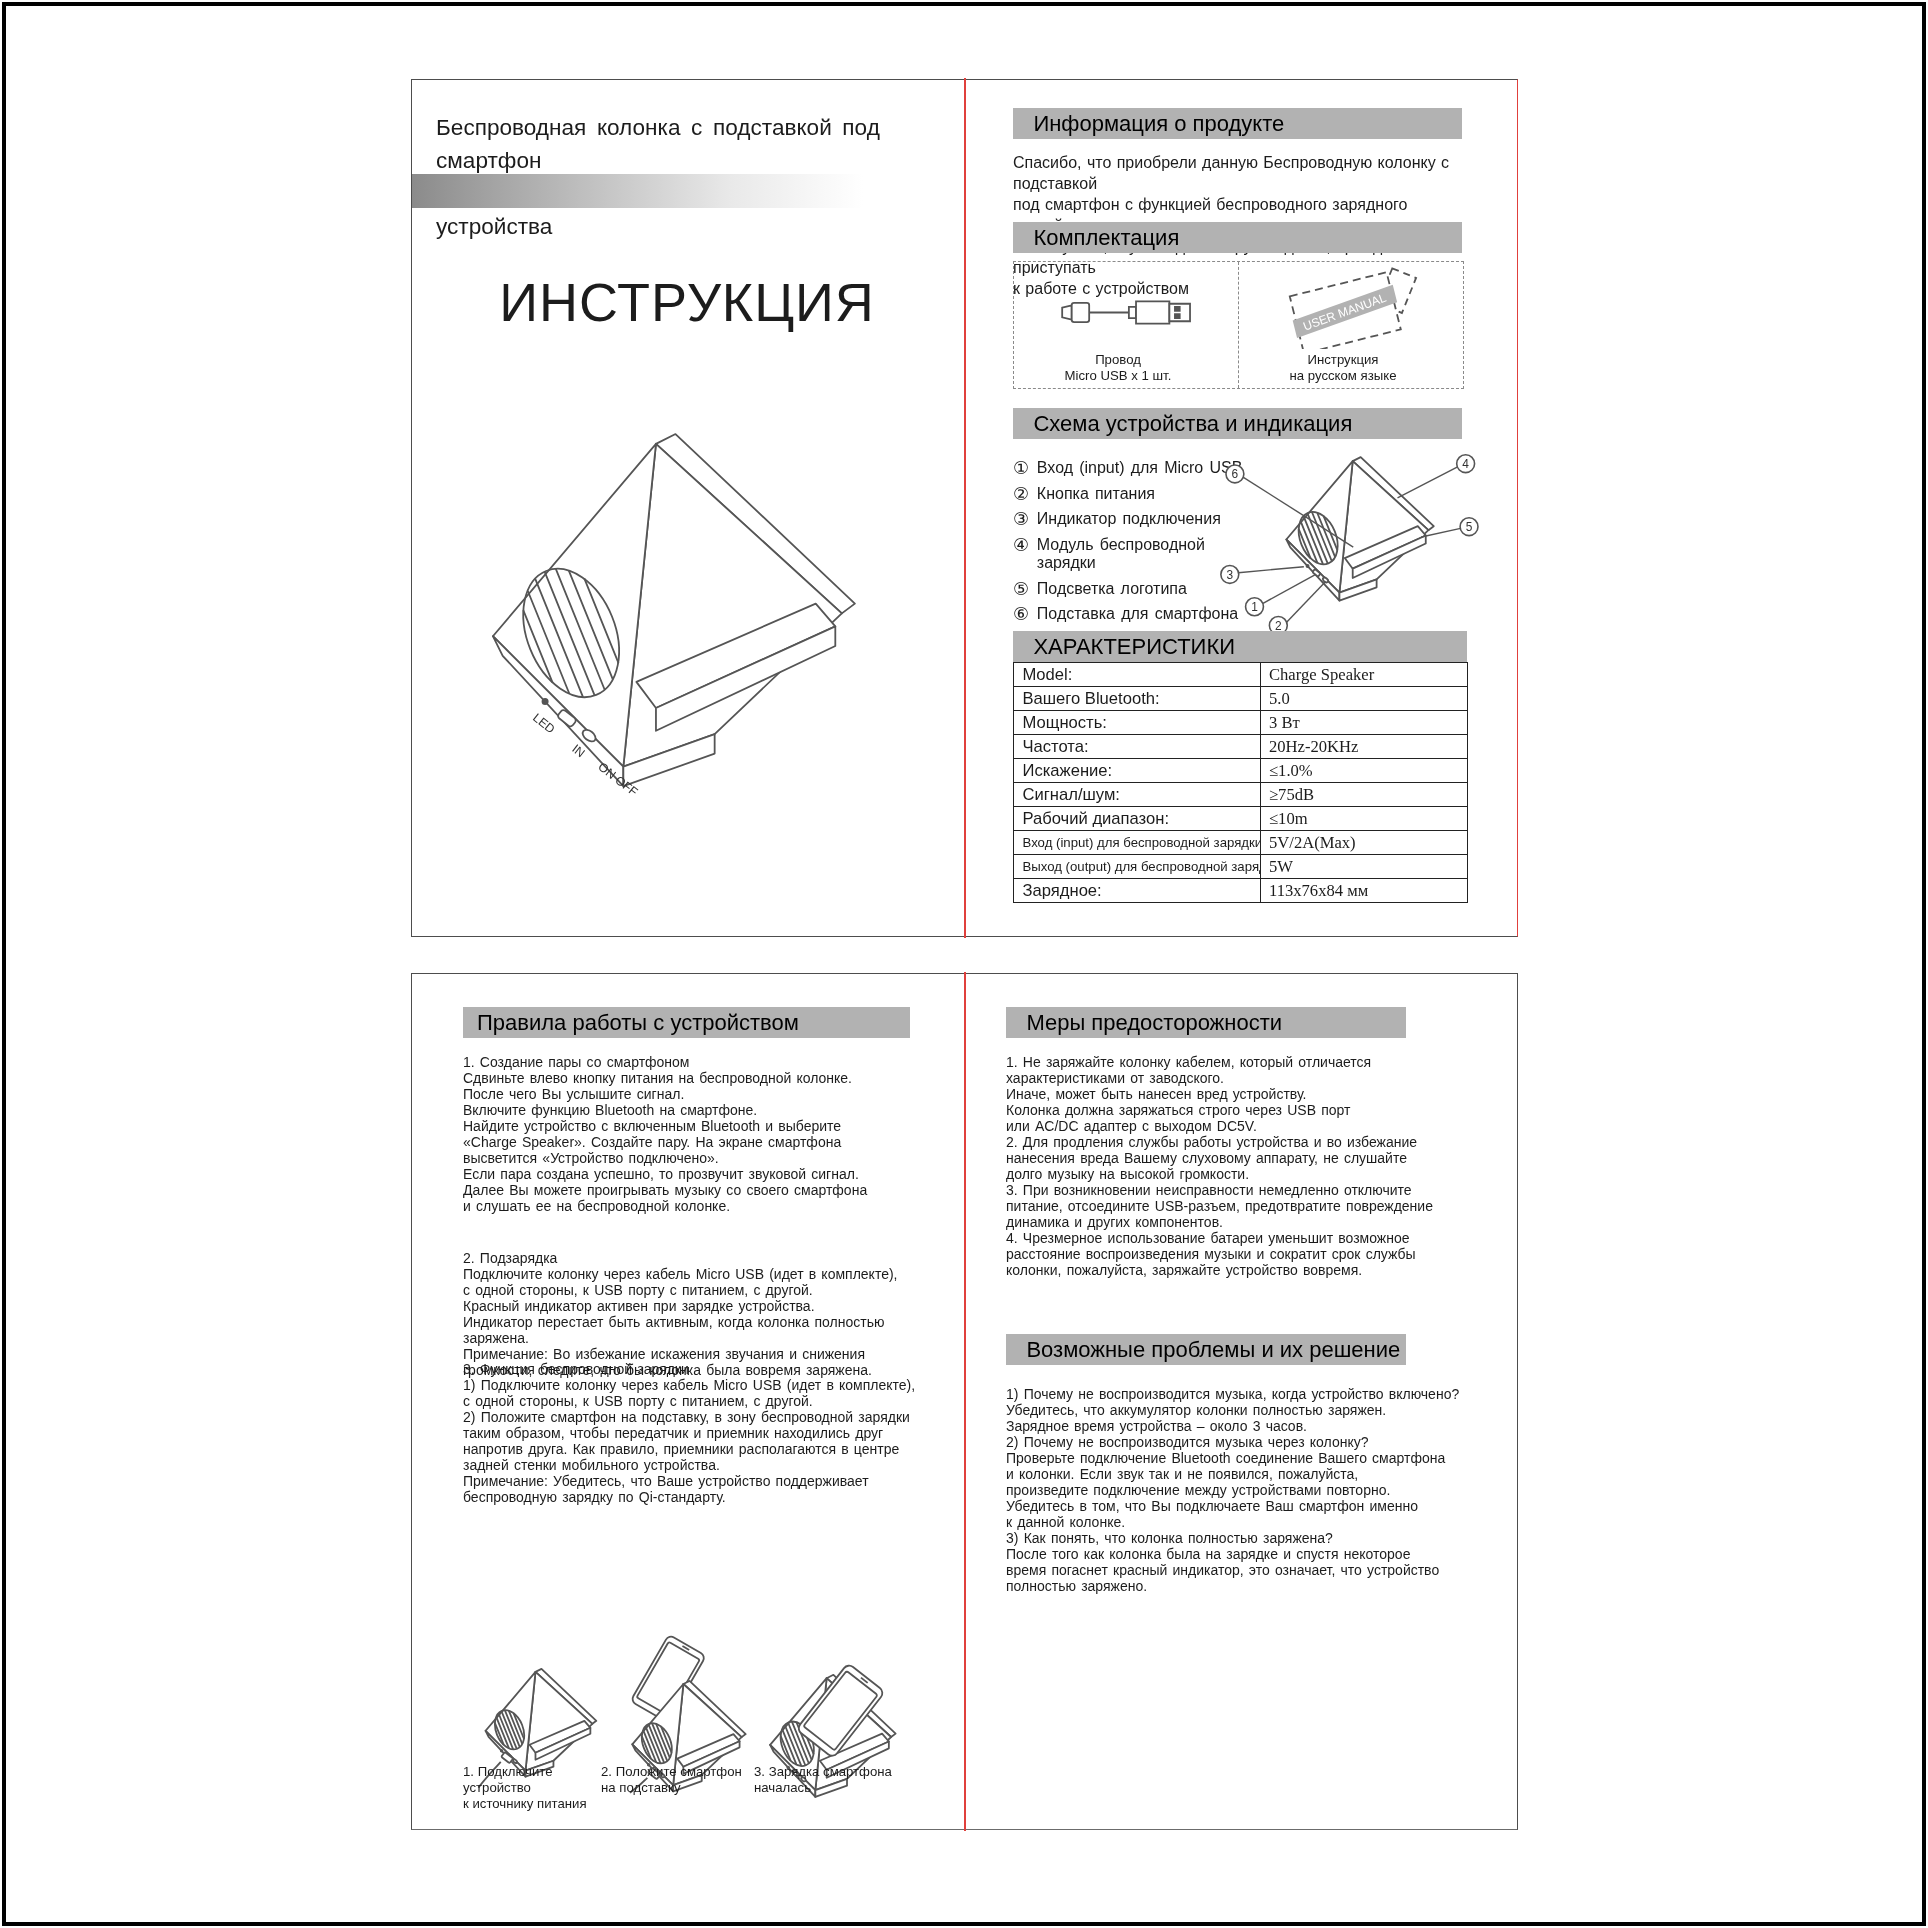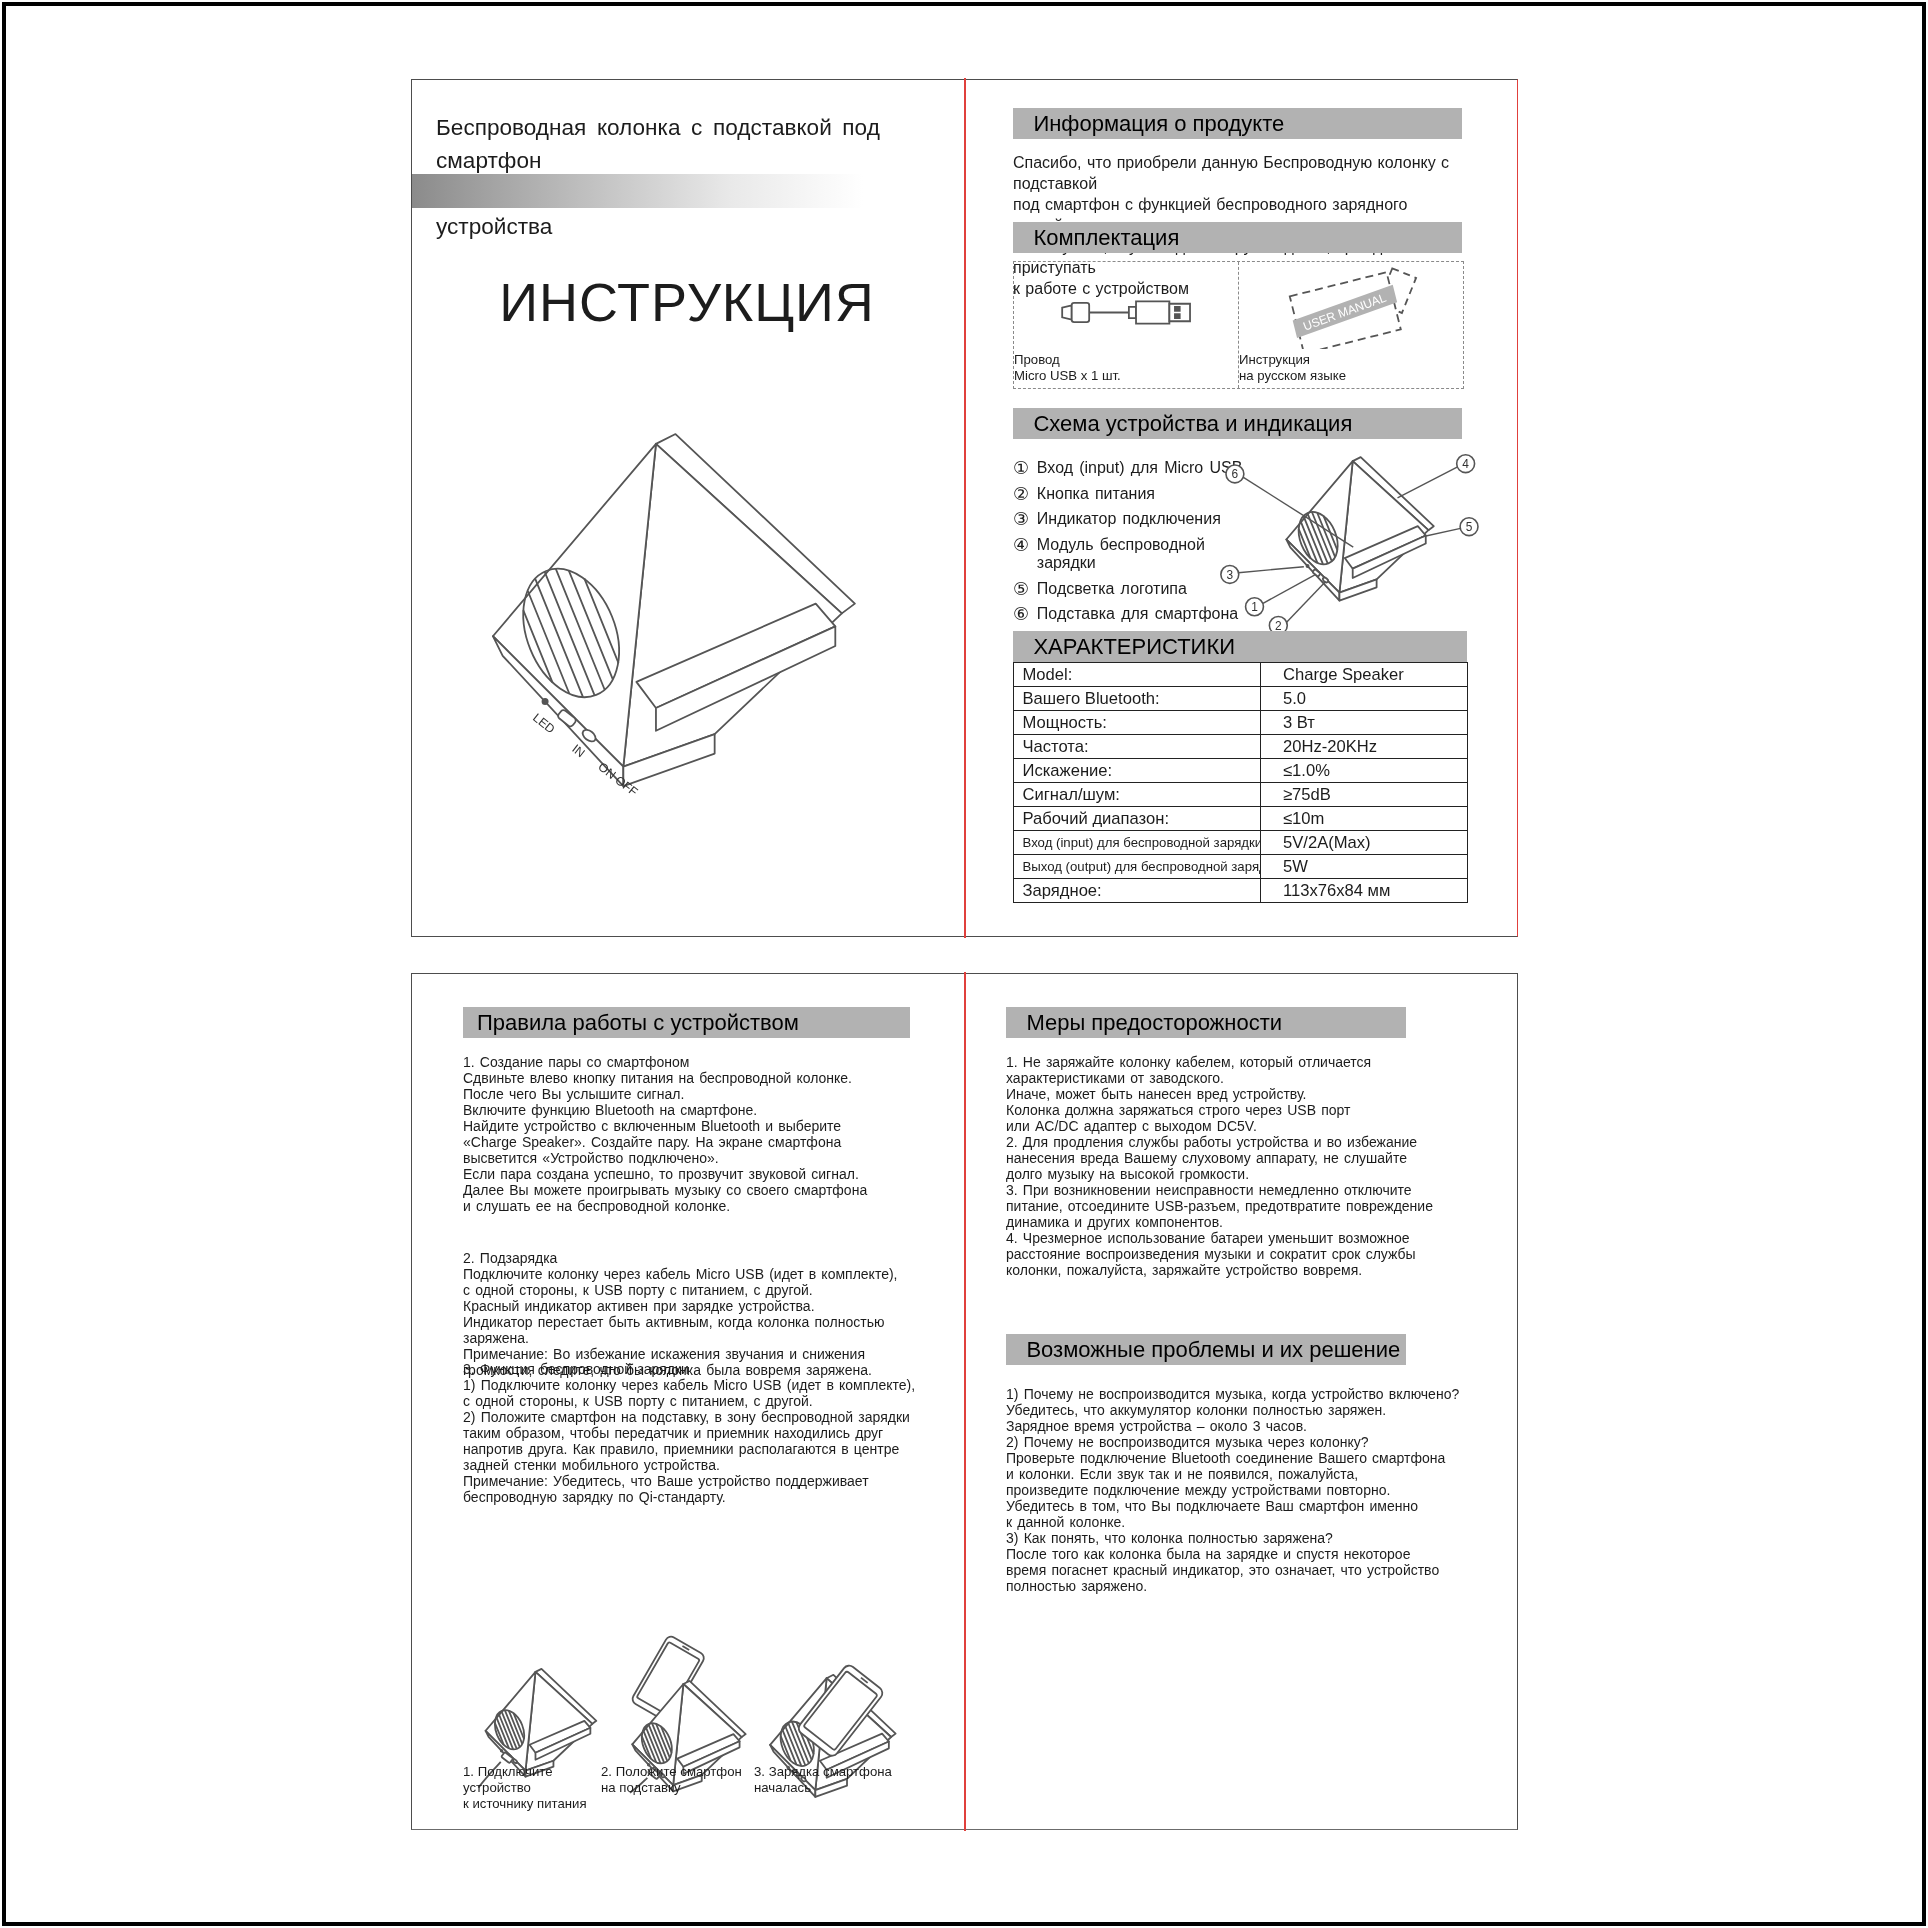--- a/index.html
+++ b/index.html
@@ -25,31 +25,31 @@
   .p1-grad{position:absolute;left:0;top:94px;width:550px;height:34px;
     background:linear-gradient(to right,#8b8b8b 0%,#bdbdbd 30%,#e9e9e9 58%,#ffffff 82%);}
   .p1-heading{position:absolute;left:0;top:191px;width:550px;text-align:center;
     font-size:54px;letter-spacing:0.9px;}
   .p1-speaker{position:absolute;left:61px;top:341px;}
   .packbox{position:absolute;left:601px;top:181px;width:451px;height:128px;
     border:1.7px dashed #8a8a8a;box-sizing:border-box;display:flex;}
   .packcell{flex:1 1 0;position:relative;border-right:1.7px dashed #8a8a8a;
     display:flex;align-items:flex-start;justify-content:center;}
   .packcell:last-child{border-right:none;}
-  .packcap{position:absolute;bottom:4.3px;left:0;right:16px;text-align:left;
+  .packcap{position:absolute;bottom:4.3px;left:0;right:16px;text-align:center;
     font-size:13.2px;line-height:16px;white-space:pre-line;}
   .scheme-list{position:absolute;left:601px;top:379px;width:247px;}
   .scheme-item{display:flex;margin-bottom:7.7px;}
   .scheme-num{font-size:18px;line-height:18px;margin-right:7.7px;}
   .scheme-label{font-size:16px;line-height:18px;white-space:pre-line;word-spacing:1.7px;}
   .scheme-draw{position:absolute;left:805px;top:365px;}
   .spec-table{position:absolute;left:601px;top:582px;width:454px;border-collapse:collapse;table-layout:fixed;}
   .spec-table td{border:1.7px solid #222;height:24px;padding:0 0 0 8.5px;
     font-size:16.6px;vertical-align:middle;box-sizing:border-box;overflow:hidden;white-space:nowrap;margin-top:9px;}
-  .spec-table td.val{padding-left:22px;}
+  .spec-table td.val{padding-left:8px;font-family:Liberation Serif, serif;}
   .spec-table tr.small td.lbl{font-size:13.2px;}
   .figcap{font-size:13.2px;line-height:16px;}
   .fig{position:absolute;}
   svg *{vector-effect:non-scaling-stroke;}
   .sr{position:absolute;width:0;height:0;overflow:hidden;}
 </style>
 </head>
 <body>
 
 <svg class="sr" aria-hidden="true">

